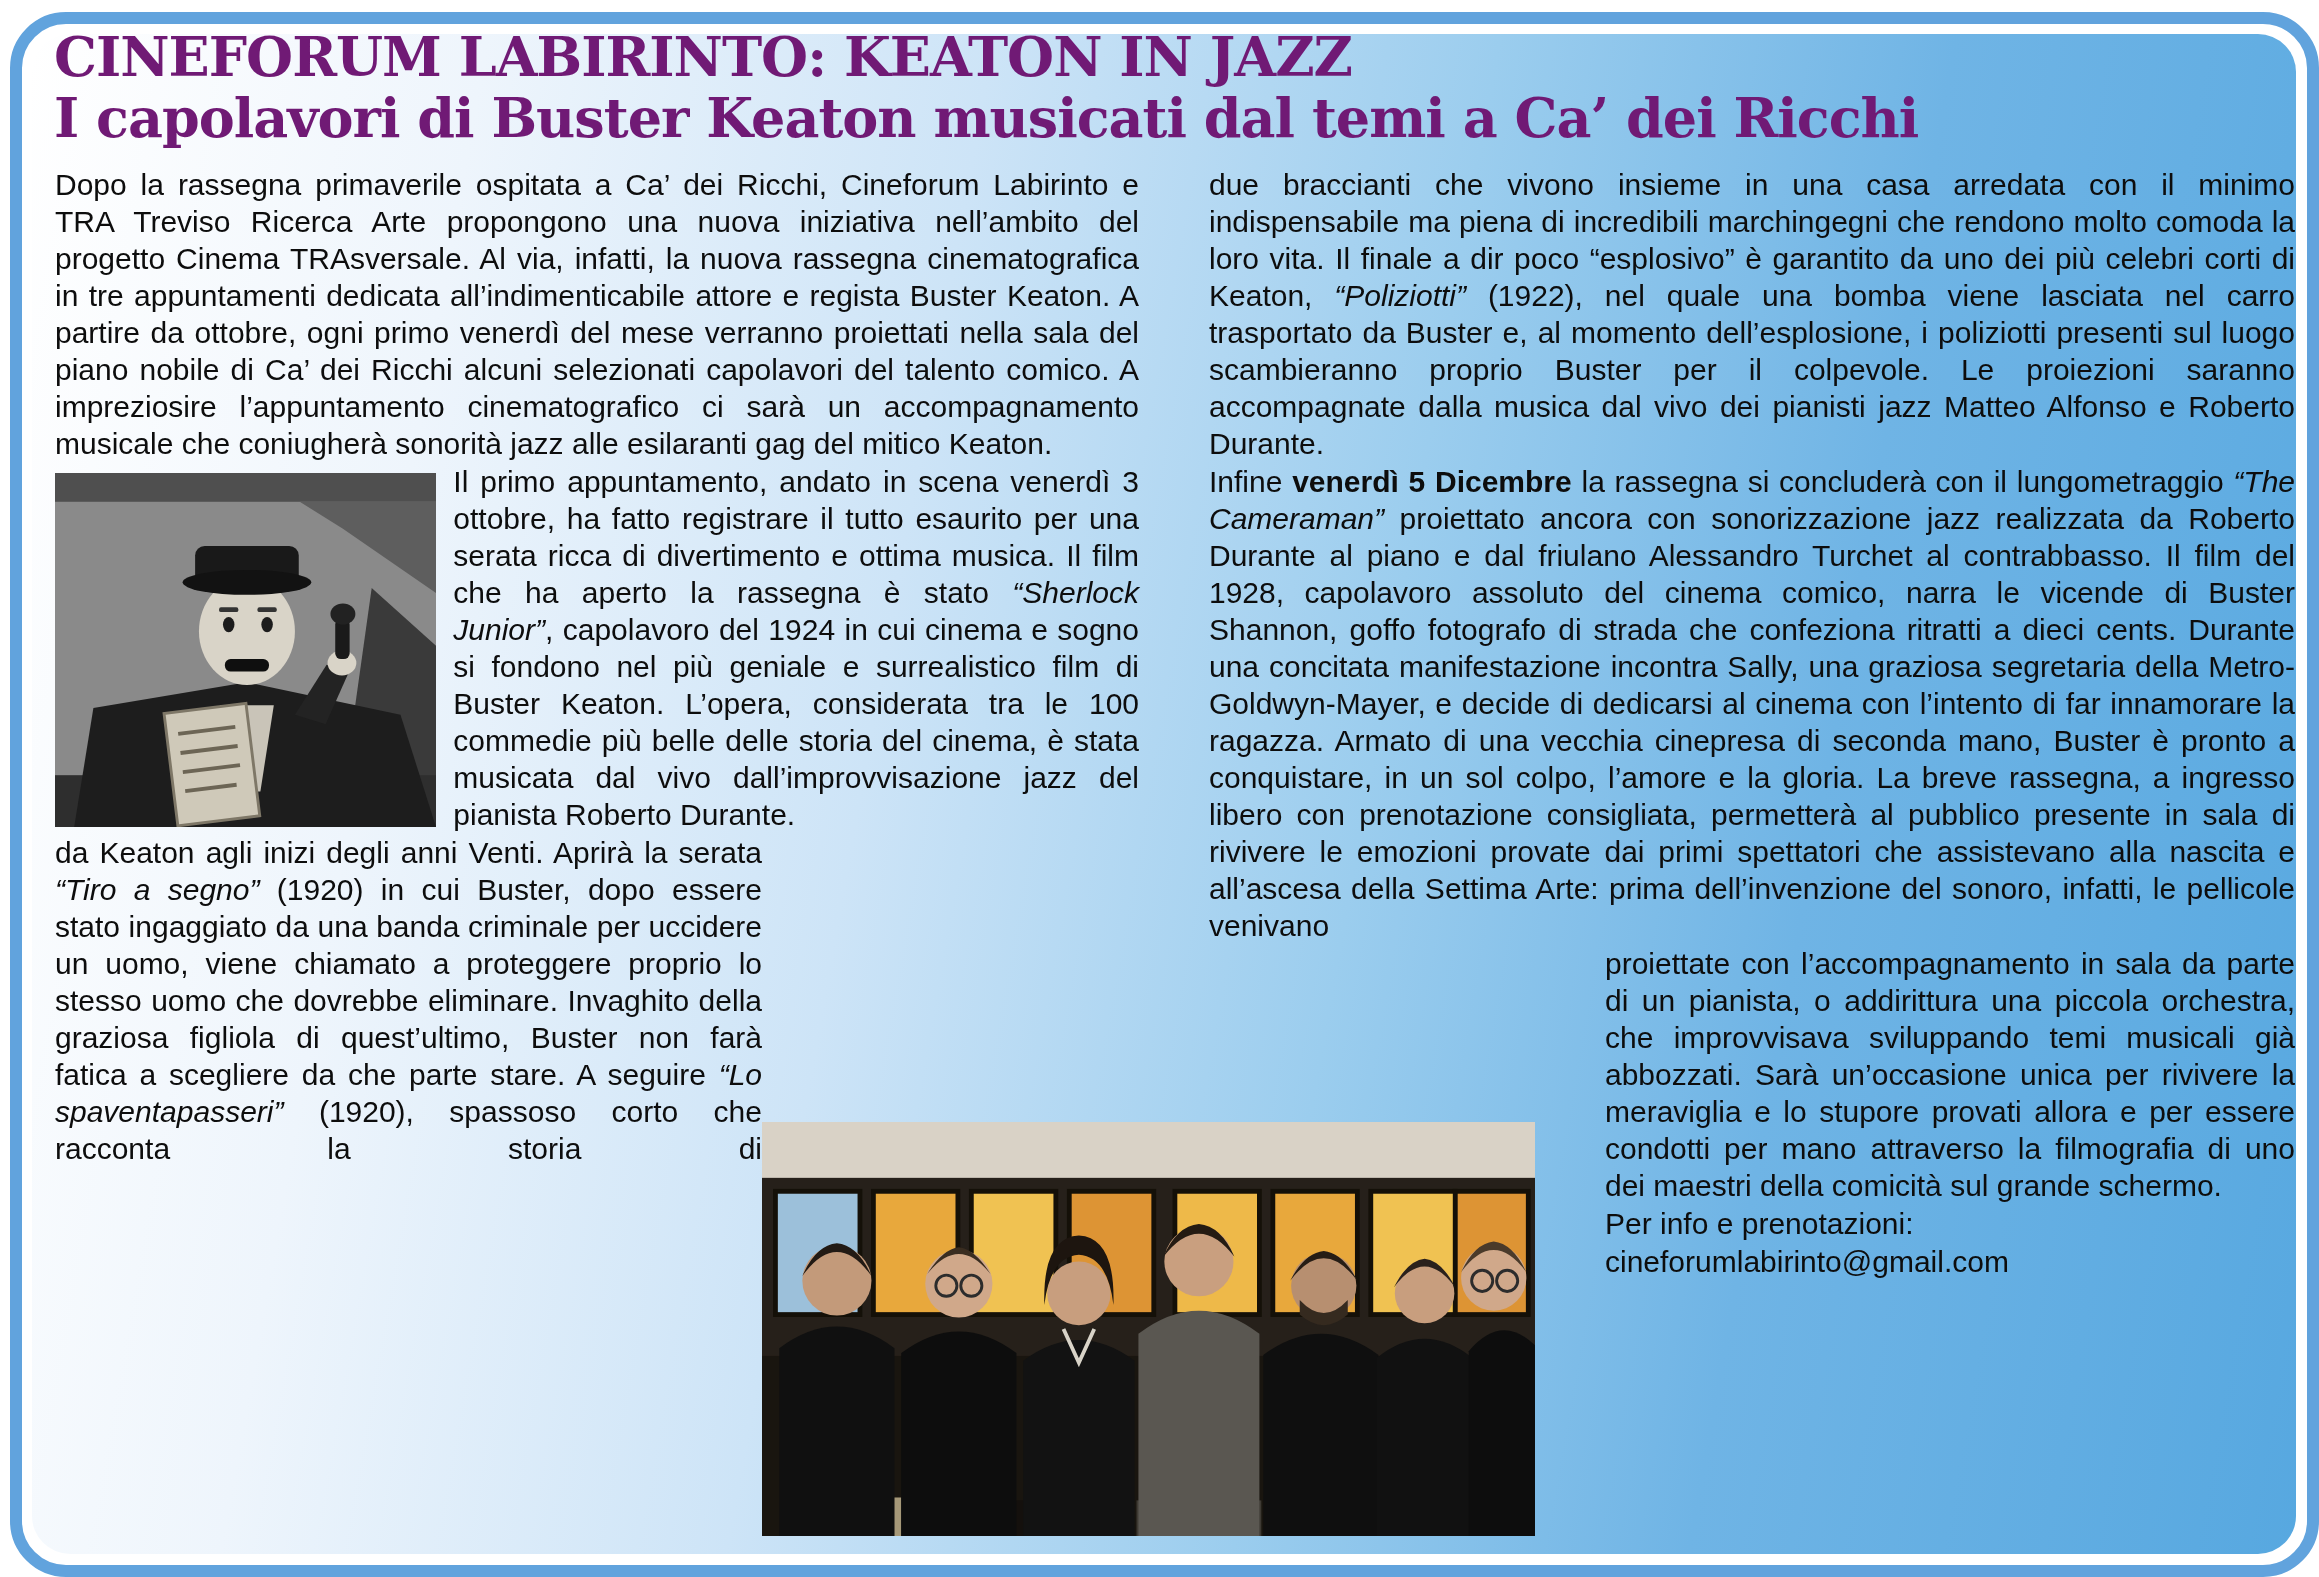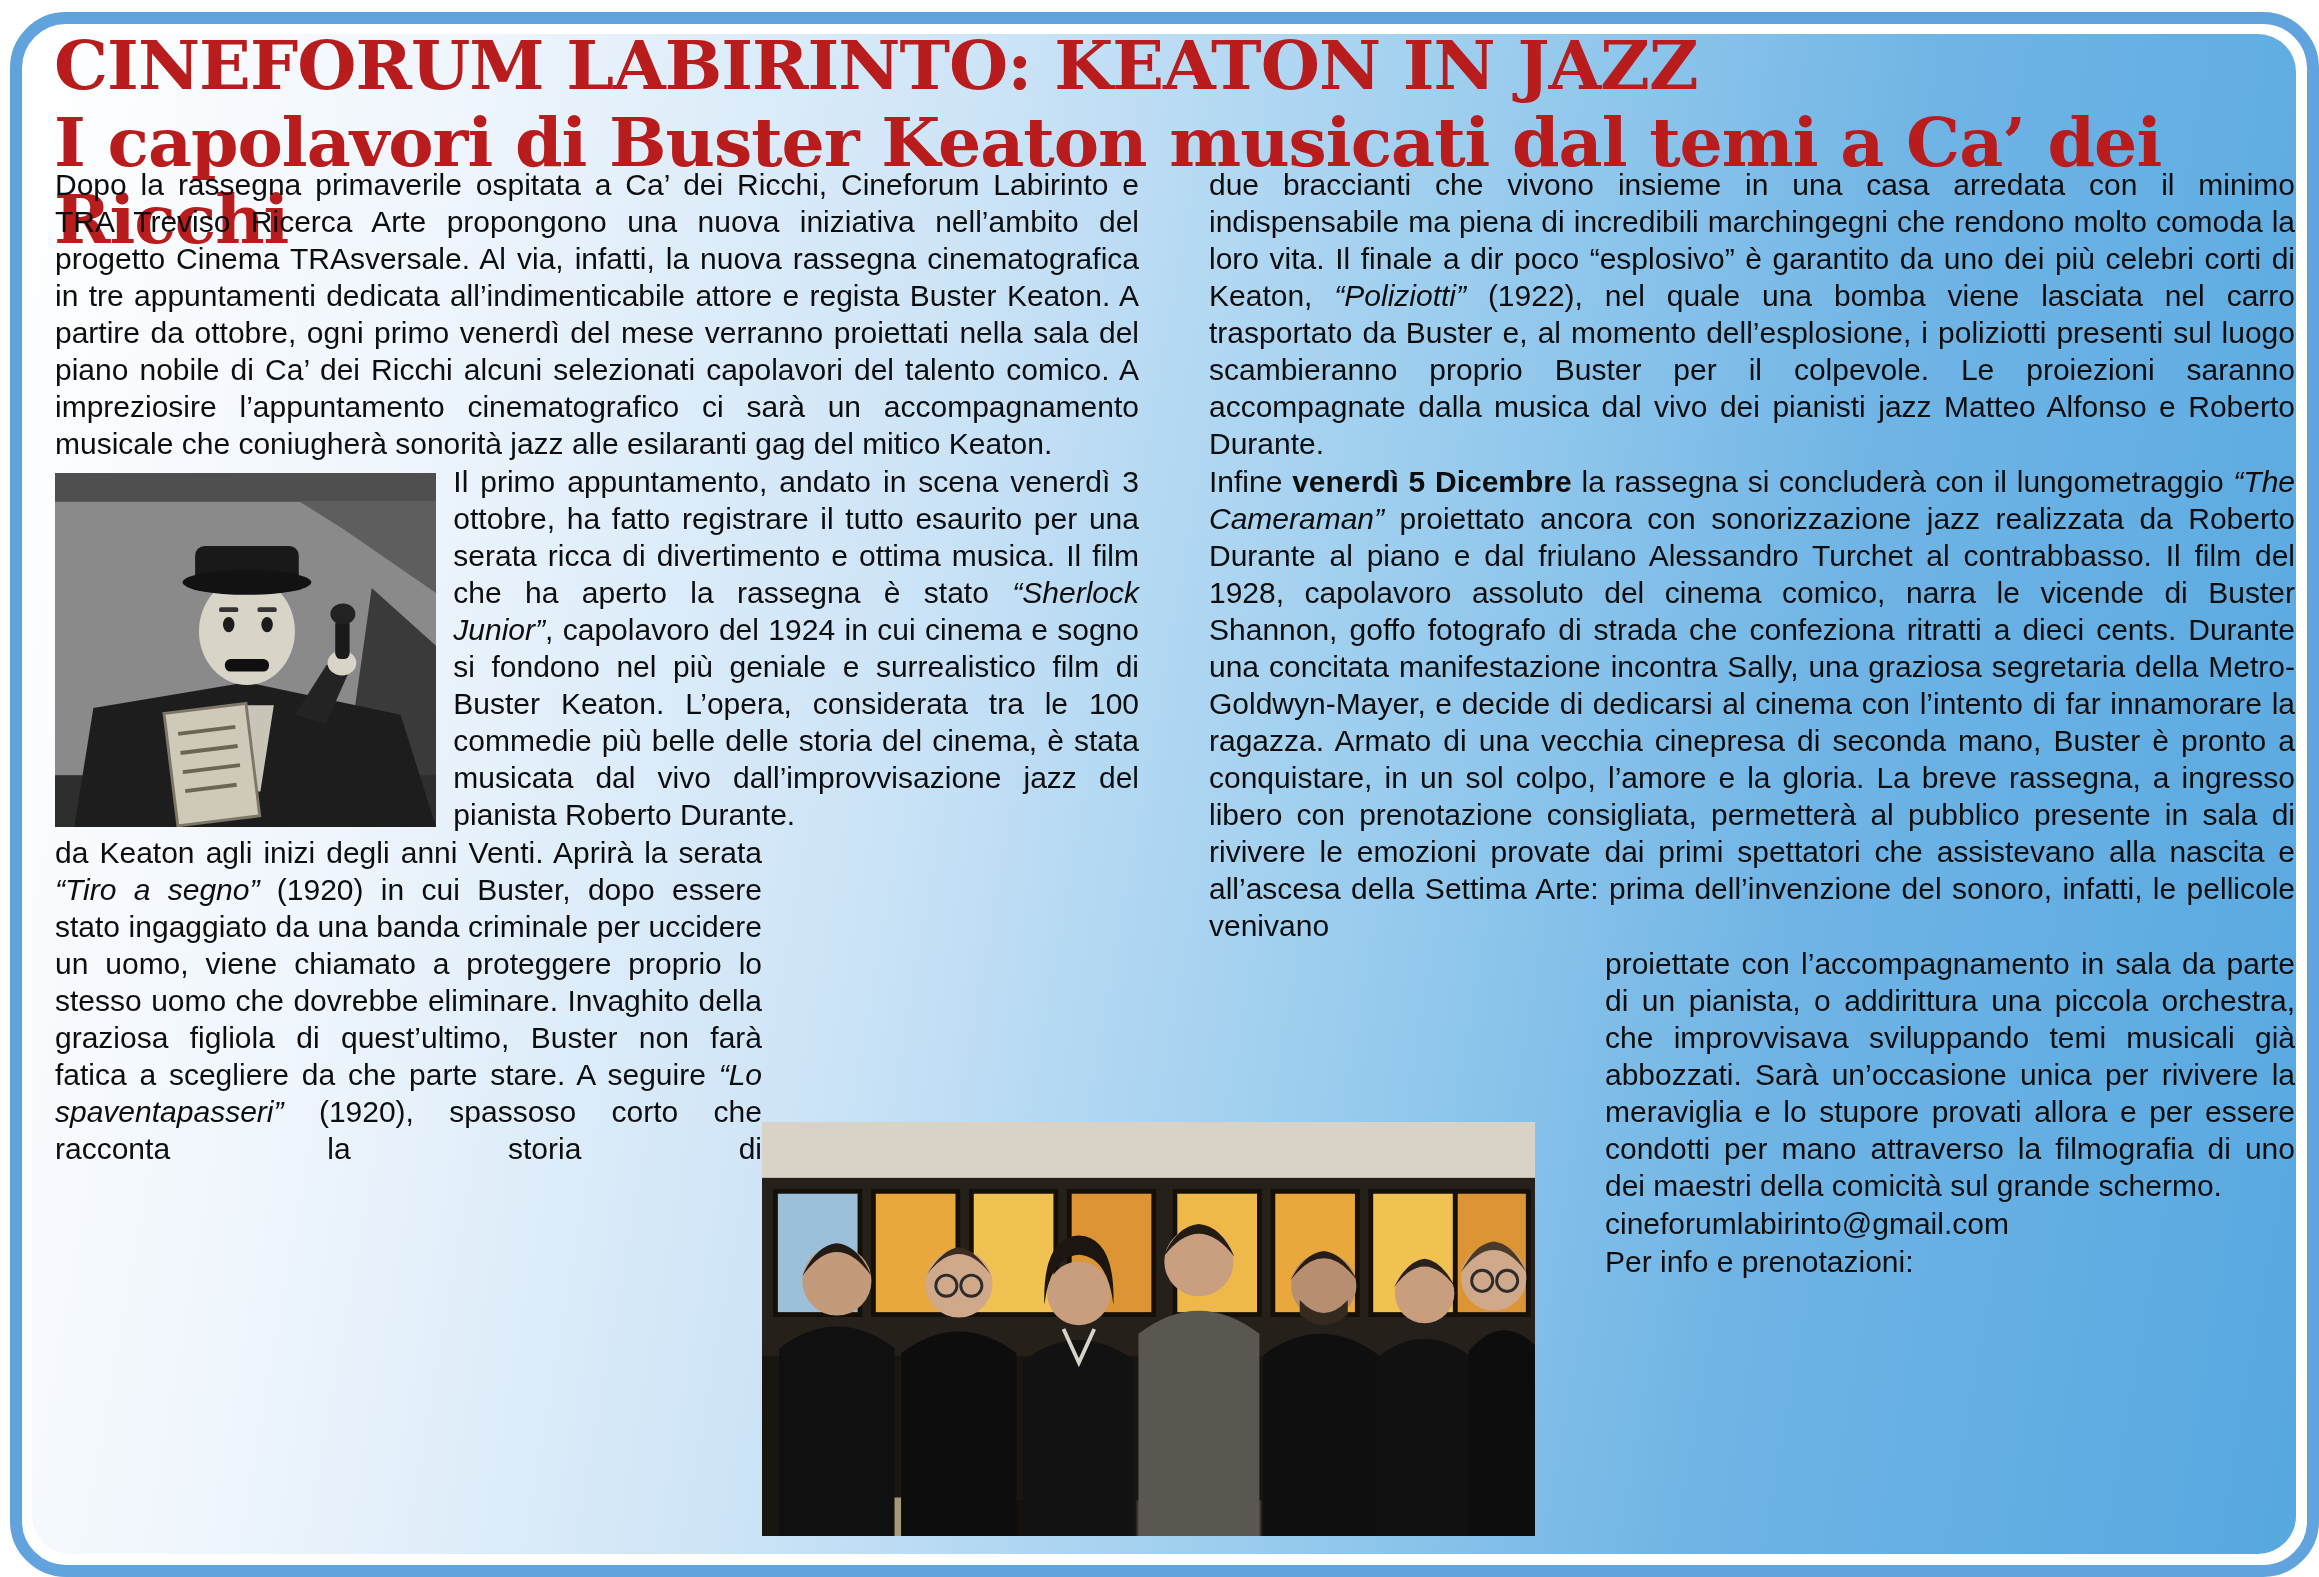--- a/index.html
+++ b/index.html
@@ -6,21 +6,21 @@
   body{position:relative;width:2319px;height:1577px;overflow:hidden;
        font-family:"Liberation Sans",sans-serif;color:#0d0d0d;}
 
   .card{position:absolute;left:9.6px;top:11.5px;width:2285px;height:1541px;
         border:12.5px solid #61a3dd;border-radius:56px;background:#ffffff;}
   .card-inner{position:absolute;left:10.6px;top:10.6px;right:10.6px;bottom:10.6px;border-radius:38px;
         background:linear-gradient(100deg,#ffffff 0%,#eef5fc 18%,#cde4f7 38%,#9bcdee 58%,#6fb4e5 76%,#57a8e0 100%);}
 
   .title-block{position:absolute;left:54px;top:27px;width:2210px;
         font-family:"DejaVu Serif","Liberation Serif",serif;font-weight:800;
-        font-size:68px;line-height:1.13;letter-spacing:-1px;color:#b91c1c;}
+        font-size:54px;line-height:1.13;letter-spacing:-1px;color:#701a75;}
 
   .col{position:absolute;top:165px;font-size:30px;line-height:37px;}
   .col-left{left:54px;width:1086px;}
   .col-right{left:1208px;width:1088px;}
   .col p{margin:1px;text-align:justify;}
   .justify-all{text-align-last:justify;}
   .contact{text-align:left;}
 
   .keaton{float:left;width:381px;height:354px;margin:9.6px 17.3px 5.8px 0;}
   .spacer-r{float:right;width:377px;height:430px;}
@@ -81,22 +81,22 @@
   </p>
 </div>
 
 <div class="col col-right">
   <p><span>due braccianti che vivono insieme in una casa arredata con il minimo indispensabile ma piena di incredibili marchingegni che rendono molto comoda la loro vita. Il finale a dir poco “esplosivo” è garantito da uno dei più celebri corti di Keaton, </span><span style="font-style: italic;">“Poliziotti”</span><span> (1922), nel quale una bomba viene lasciata nel carro trasportato da Buster e, al momento dell’esplosione, i poliziotti presenti sul luogo scambieranno proprio Buster per il colpevole. Le proiezioni saranno accompagnate dalla musica dal vivo dei pianisti jazz Matteo Alfonso e Roberto Durante.</span></p>
   <p class="justify-all"><span>Infine </span><span style="font-weight: 700;">venerdì 5 Dicembre</span><span> la rassegna si concluderà con il lungometraggio </span><span style="font-style: italic;">“The Cameraman”</span><span> proiettato ancora con sonorizzazione jazz realizzata da Roberto Durante al piano e dal friulano Alessandro Turchet al contrabbasso. Il film del 1928, capolavoro assoluto del cinema comico, narra le vicende di Buster Shannon, goffo fotografo di strada che confeziona ritratti a dieci cents. Durante una concitata manifestazione incontra Sally, una graziosa segretaria della Metro-Goldwyn-Mayer, e decide di dedicarsi al cinema con l’intento di far innamorare la ragazza. Armato di una vecchia cinepresa di seconda mano, Buster è pronto a conquistare, in un sol colpo, l’amore e la gloria. La breve rassegna, a ingresso libero con prenotazione consigliata, permetterà al pubblico presente in sala di rivivere le emozioni provate dai primi spettatori che assistevano alla nascita e all’ascesa della Settima Arte: prima dell’invenzione del sonoro, infatti, le pellicole venivano</span></p>
   <p>
     <span class="spacer-l"></span>
     <span><span>proiettate con l’accompagnamento in sala da parte di un pianista, o addirittura una piccola orchestra, che improvvisava sviluppando temi musicali già abbozzati. Sarà un’occasione unica per rivivere la meraviglia e lo stupore provati allora e per essere condotti per mano attraverso la filmografia di uno dei maestri della comicità sul grande schermo.</span></span>
   </p>
+  <p class="contact">Per info e prenotazioni:</p>
   <p class="contact">cineforumlabirinto@gmail.com</p>
-  <p class="contact">Per info e prenotazioni:</p>
 </div>
 
 <div class="group-photo">
   <svg viewBox="0 0 805 430" width="773" height="414" preserveAspectRatio="none">
     <rect width="805" height="430" fill="#19150f"></rect>
     <rect width="805" height="100" fill="#d9d2c6"></rect>
     <rect y="58" width="805" height="185" fill="#26201a"></rect>
     <g stroke="#141008" stroke-width="5">
       <rect x="14" y="72" width="88" height="128" fill="#9cc0da"></rect>
       <rect x="116" y="72" width="88" height="128" fill="#e8a83c"></rect>

